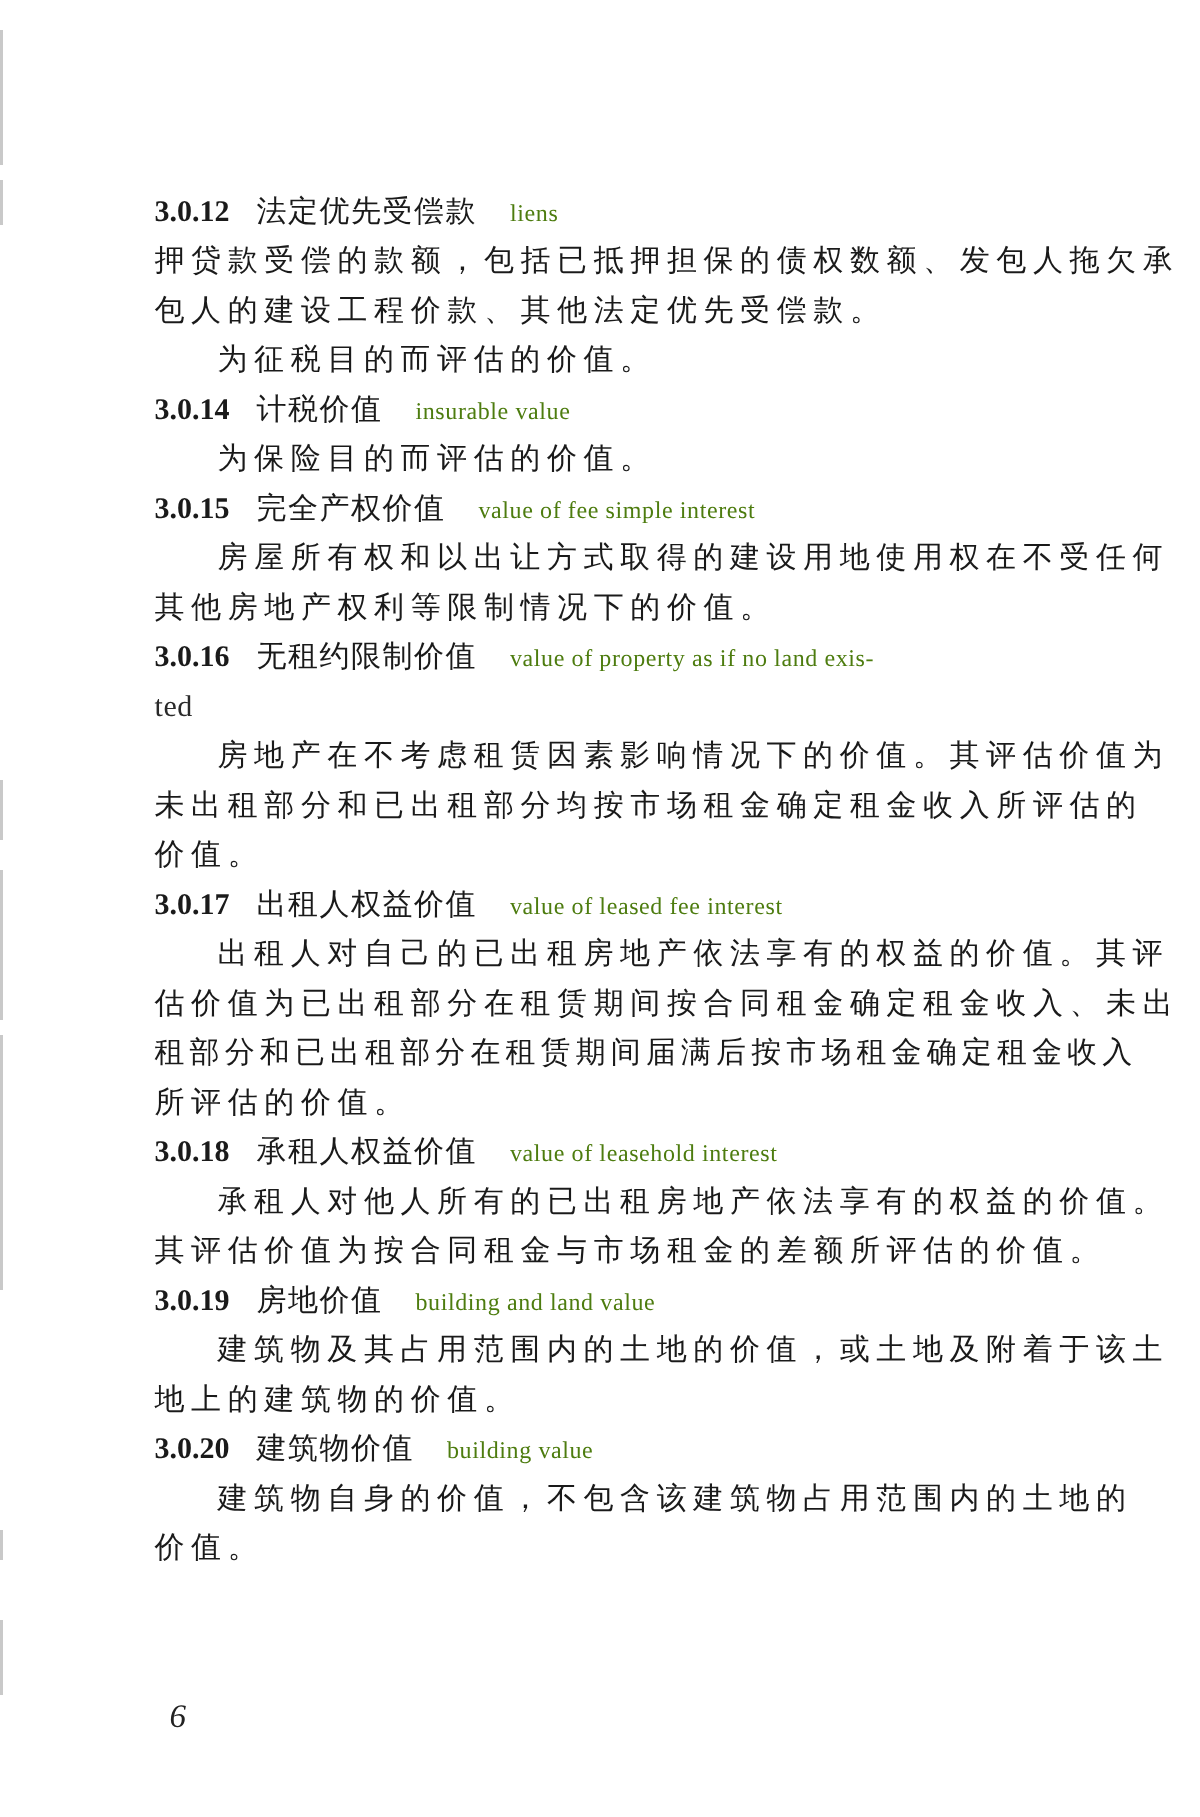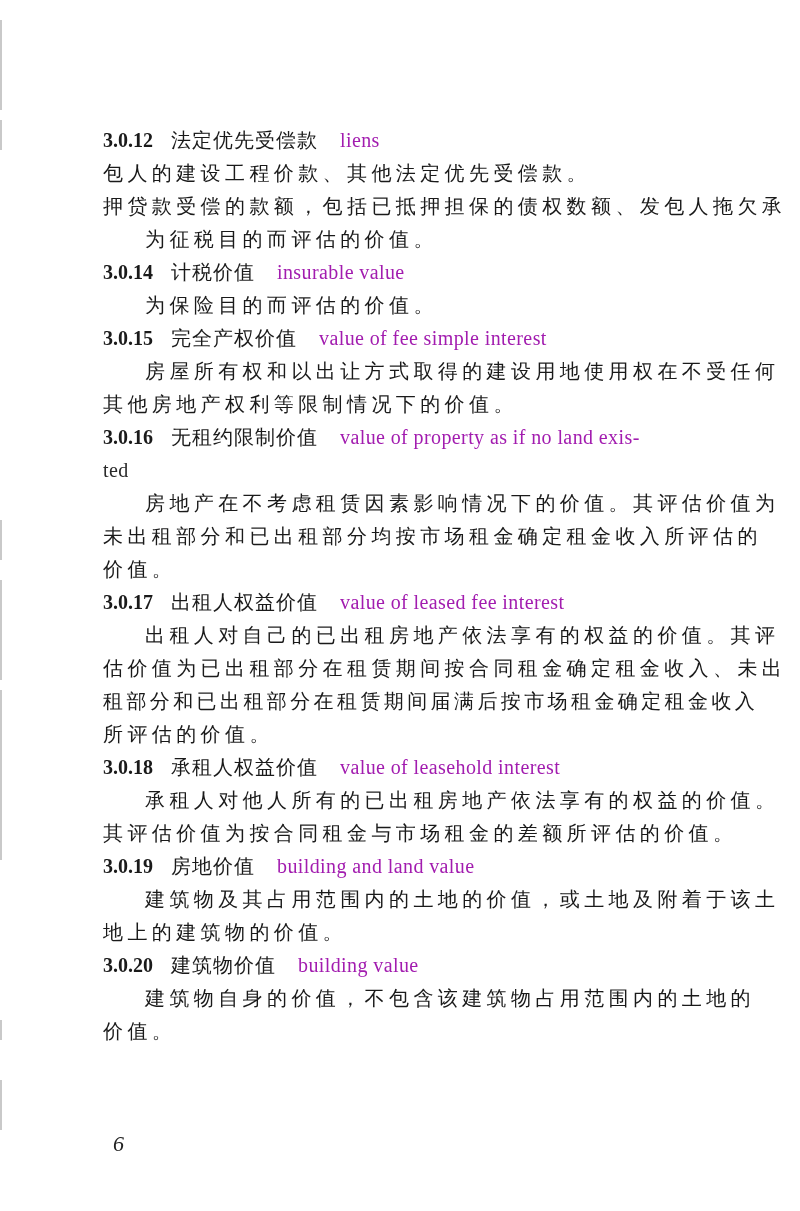--- a/index.html
+++ b/index.html
@@ -10,43 +10,43 @@
   .edge { position:absolute; left:0; width:2px; background:#c9c9c9; }
   .page { position:absolute; left:103px; top:124px; width:645px; }
   .line {
     height:33px; line-height:33px; font-size:21px; white-space:nowrap;
     letter-spacing:4.4px; font-family:"DejaVu Serif", serif;
   }
   .line.indent { text-indent:42px; }
   .term-line { height:33px; line-height:33px; font-size:21px; white-space:nowrap; }
   .num { font-family:Liberation Serif, serif; font-weight:bold; font-size:20px; display:inline-block; width:70px; letter-spacing:0; }
   .cn { font-family:"DejaVu Sans", sans-serif; font-size:20px; letter-spacing:1px; margin-left:-2px; }
-  .en { font-family:"Liberation Serif", serif; font-size:20px; margin-left:22px; letter-spacing:0.4px; color:#a21caf; }
+  .en { font-family:"Liberation Serif", serif; font-size:16px; margin-left:22px; letter-spacing:0.4px; color:#4d7c0f; }
   .en-cont { font-family:"Liberation Serif", serif; font-size:20px; letter-spacing:0.4px; color:#2a2a2a; }
   .body { font-family:"DejaVu Sans", sans-serif; font-size:20px; }
   .pagenum { position:absolute; left:113px; top:1131px; font-family:"Liberation Serif", serif; font-style:italic; font-size:22px; color:#222; }
 </style>
 </head>
 <body>
 
 <div class="edge" style="top:20px;height:90px;"></div>
 <div class="edge" style="top:120px;height:30px;"></div>
 <div class="edge" style="top:520px;height:40px;"></div>
 <div class="edge" style="top:580px;height:100px;"></div>
 <div class="edge" style="top:690px;height:170px;"></div>
 <div class="edge" style="top:1020px;height:20px;"></div>
 <div class="edge" style="top:1080px;height:50px;"></div>
 
 <div class="page">
 
   <div class="term-line">
     <span class="num">3.0.12</span><span class="cn">法定优先受偿款</span><span class="en">liens</span>
   </div>
+  <div class="line body">押贷款受偿的款额，包括已抵押担保的债权数额、发包人拖欠承</div>
   <div class="line body">包人的建设工程价款、其他法定优先受偿款。</div>
-  <div class="line body">押贷款受偿的款额，包括已抵押担保的债权数额、发包人拖欠承</div>
 
   <div class="line indent body">为征税目的而评估的价值。</div>
 
   <div class="term-line">
     <span class="num">3.0.14</span><span class="cn">计税价值</span><span class="en">insurable value</span>
   </div>
   <div class="line indent body">为保险目的而评估的价值。</div>
 
   <div class="term-line">
     <span class="num">3.0.15</span><span class="cn">完全产权价值</span><span class="en">value of fee simple interest</span>

